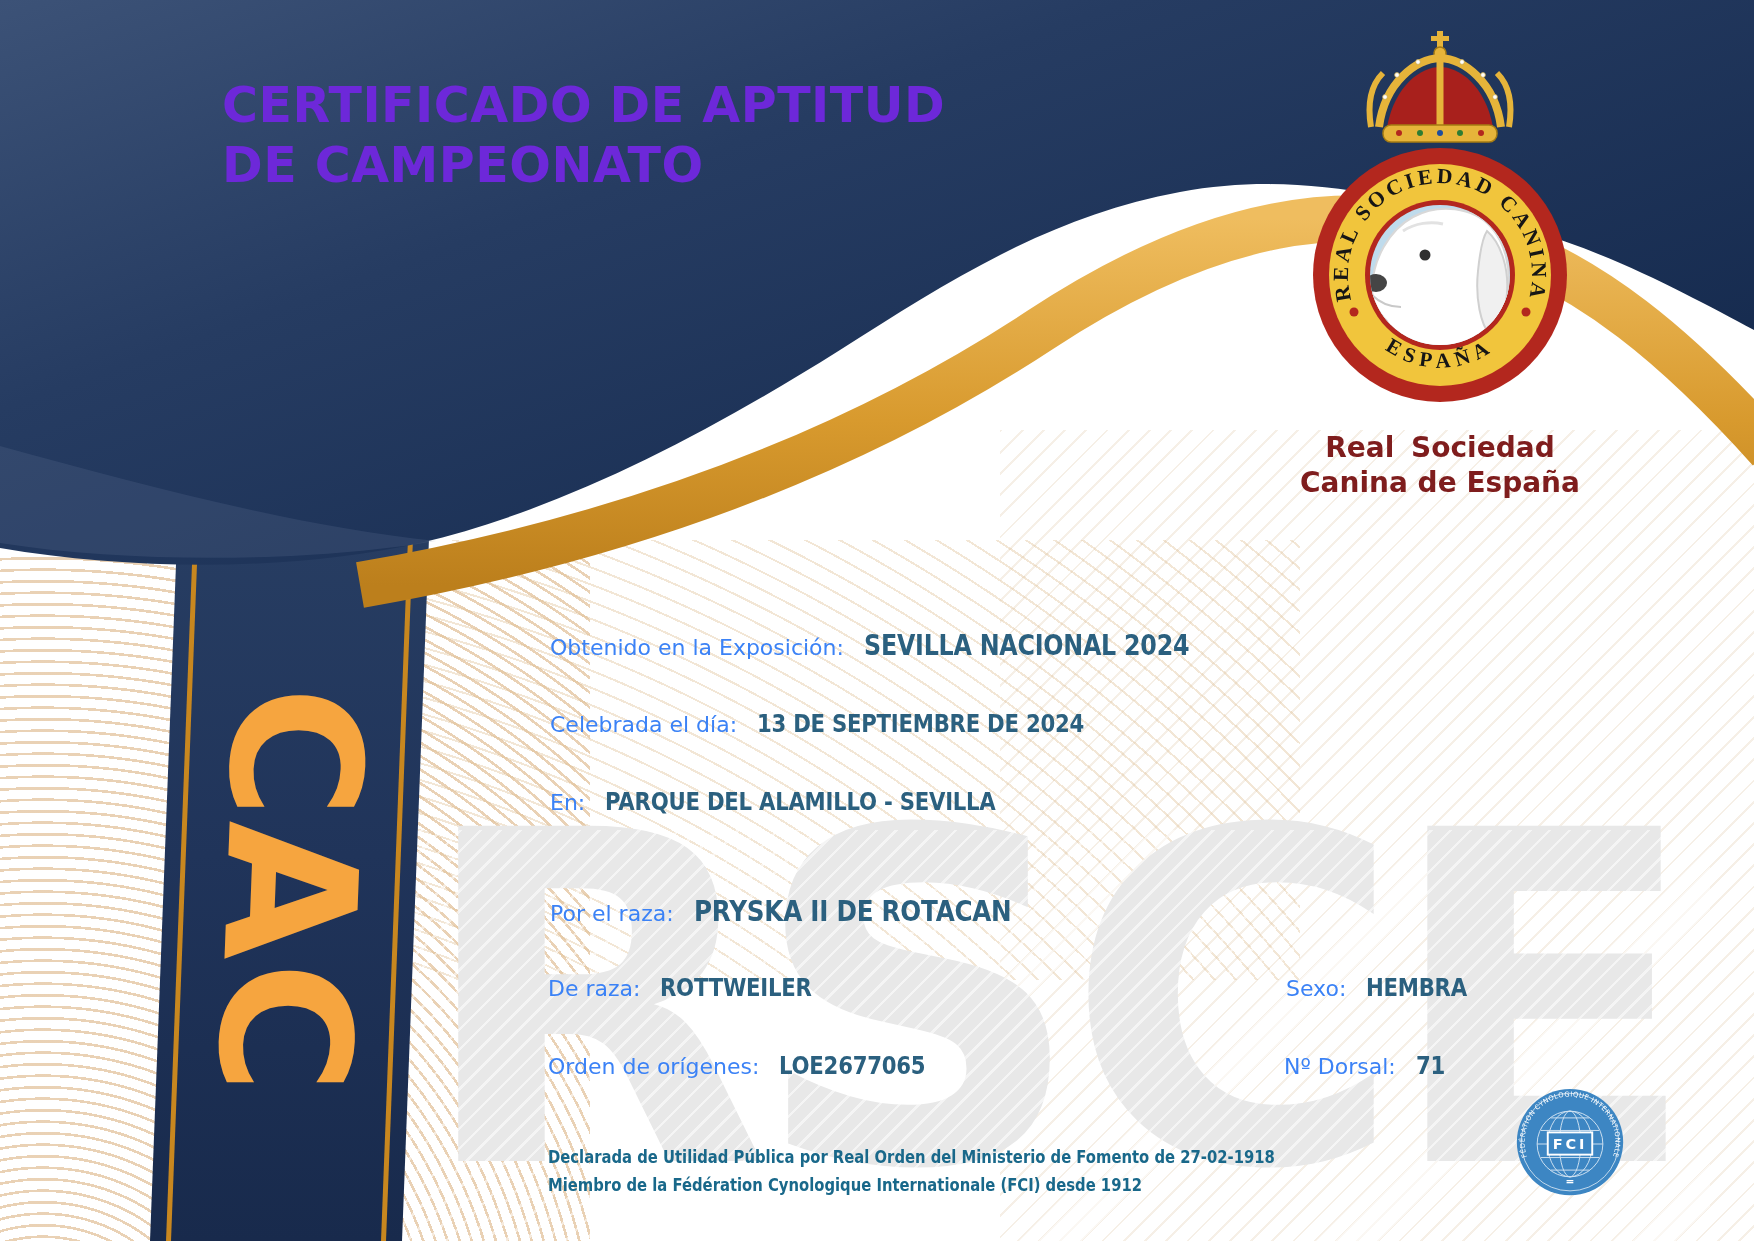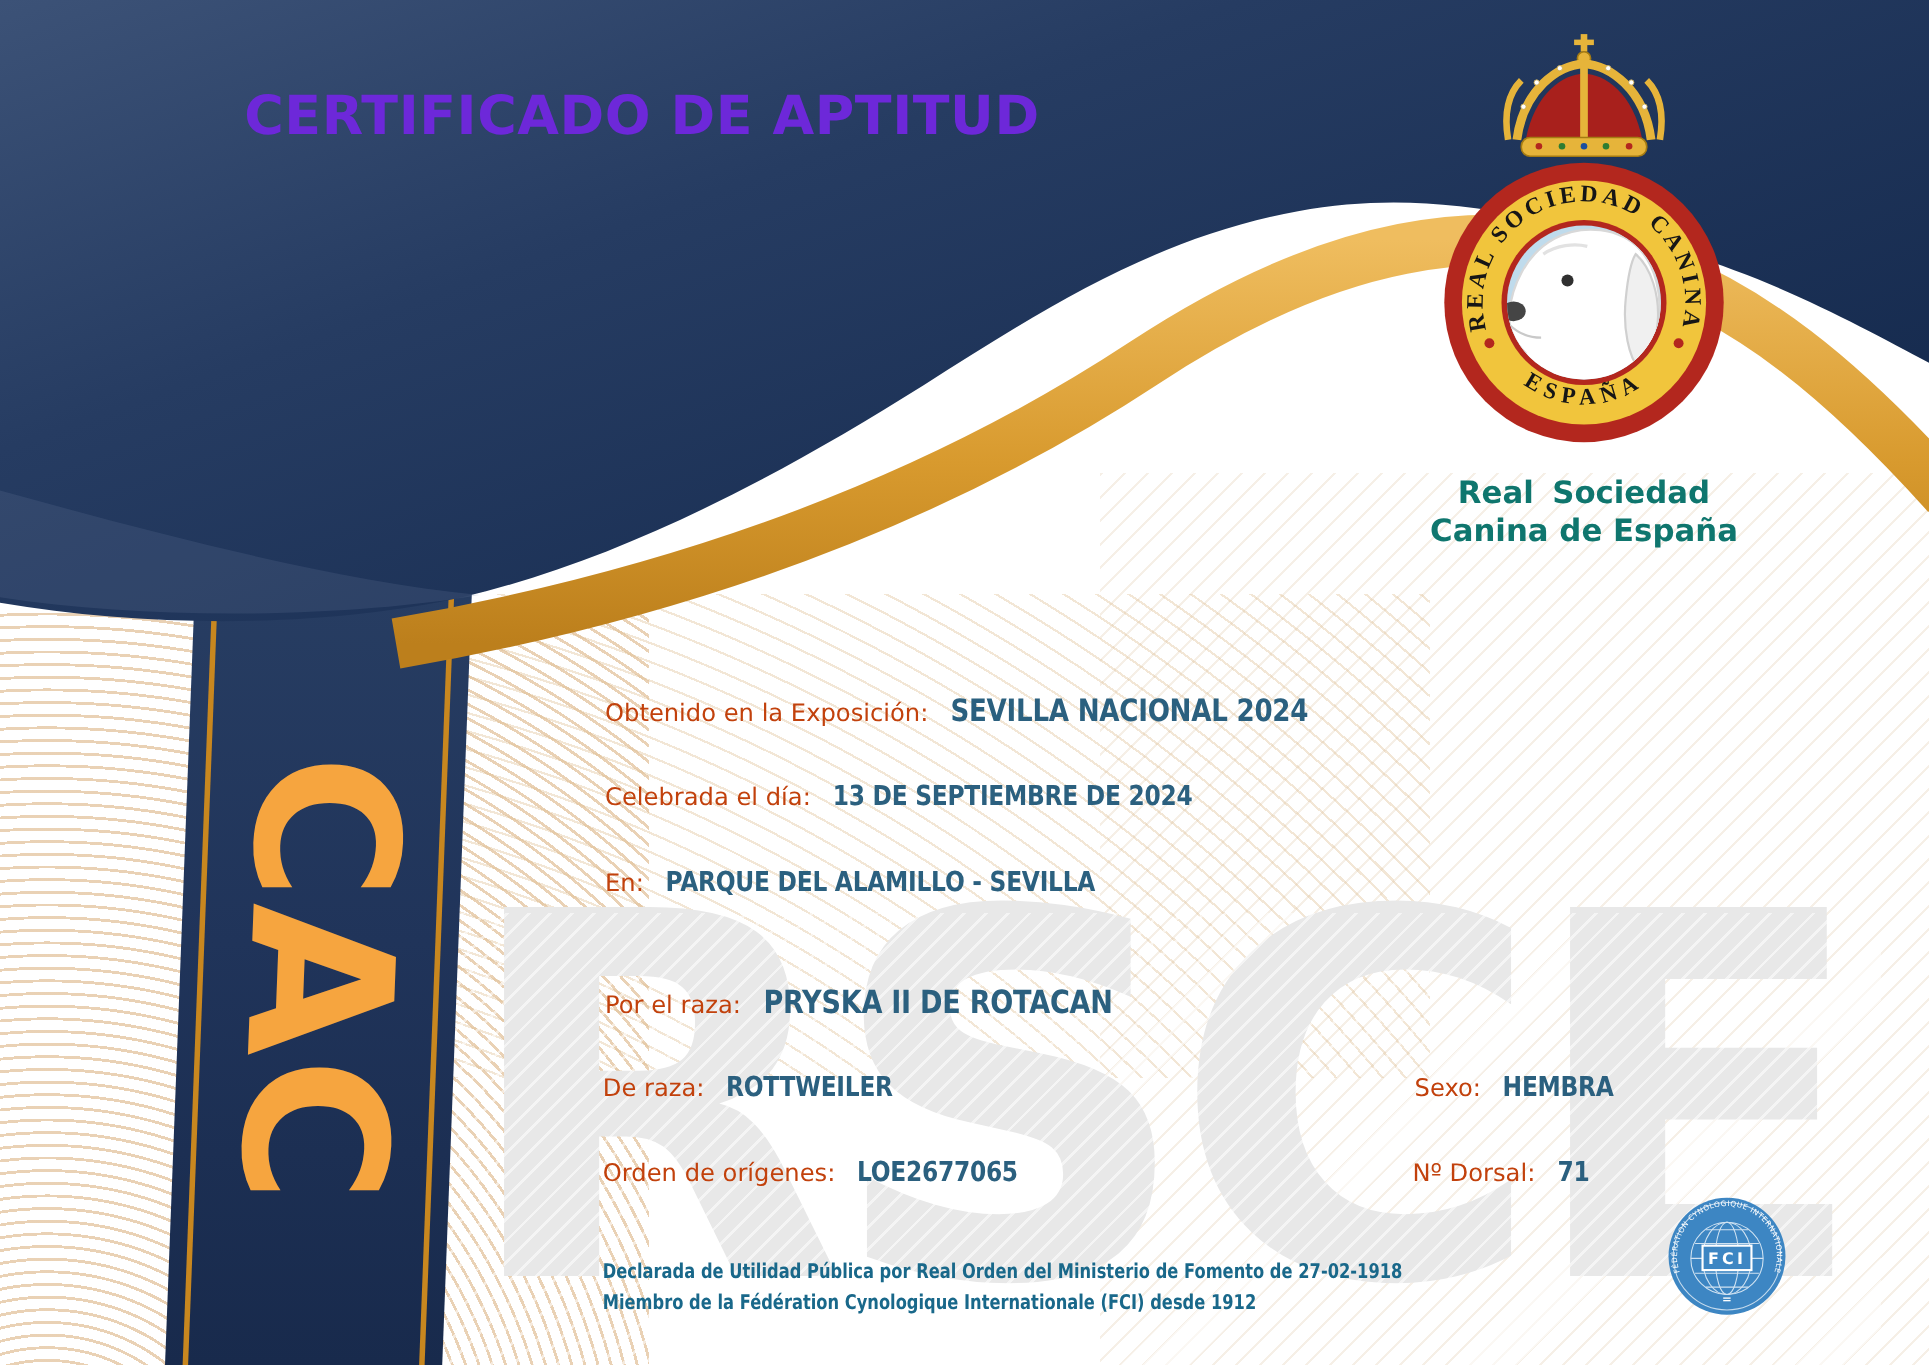--- a/index.html
+++ b/index.html
@@ -40,26 +40,26 @@
   
   .swoosh{position:absolute;left:0;top:0;z-index:5;pointer-events:none;}
 
   
   .title{position:absolute;left:222px;top:76px;z-index:7;color:#6d28d9;
     font-size:49px;font-weight:bold;line-height:60px;letter-spacing:.5px;}
 
   
   .logo{position:absolute;left:1275px;top:25px;z-index:6;}
   .brand{position:absolute;left:1270px;top:430px;width:340px;z-index:7;
-    text-align:center;color:#0f766e;font-size:28px;font-weight:bold;line-height:35px;}
+    text-align:center;color:#7f1d1d;font-size:28px;font-weight:bold;line-height:35px;}
   .brand .l1{word-spacing:7px;}
 
   
   .row{position:absolute;display:flex;align-items:baseline;gap:20px;z-index:7;white-space:nowrap;}
-  .lbl{font-size:22px;color:#c2410c;}
+  .lbl{font-size:22px;color:#3b82f6;}
   .val{font-weight:bold;color:#2B607F;font-size:25px;letter-spacing:-.3px;
        transform:scaleX(.85);transform-origin:left center;}
   .r1{left:550px;top:629px;}  .r1 .val{font-size:28px;}
   .r2{left:550px;top:709px;}
   .r3{left:550px;top:787px;}
   .r4{left:550px;top:894px;}  .r4 .val{font-size:29px;}
   .r5{left:548px;top:973px;}
   .r6{left:1286px;top:973px;}
   .r7{left:548px;top:1051px;}
   .r8{left:1284px;top:1051px;}
@@ -103,20 +103,21 @@
         <stop offset="1" stop-color="#152A4E"></stop>
       </linearGradient>
     </defs>
     <path d="M360,585 C620,540 850,455 1040,330 C1210,218 1350,196 1480,238 C1590,272 1680,350 1770,450" fill="none" stroke="url(#gd)" stroke-width="46"></path>
     <path d="M0,0 H1754 V330 C1690,296 1600,246 1500,222 C1380,193 1290,172 1180,192 C1050,216 950,280 840,350 C700,438 560,510 420,543 C300,570 140,572 0,548 Z" fill="url(#nv)"></path>
     <path d="M0,446 C150,487 300,527 436,541 C320,561 140,565 0,543 Z" fill="#7487A8" opacity=".18"></path>
   </svg>
 
   <div class="title">
     <div>CERTIFICADO DE APTITUD</div>
+    <div>DE CAMPEONATO</div>
   </div>
 
   <svg class="logo" width="330" height="480" viewBox="0 0 330 480">
     <defs>
       <clipPath id="dogClip">
           <circle cx="165" cy="250" r="70"></circle>
         </clipPath>
     </defs>
 
     <g>

